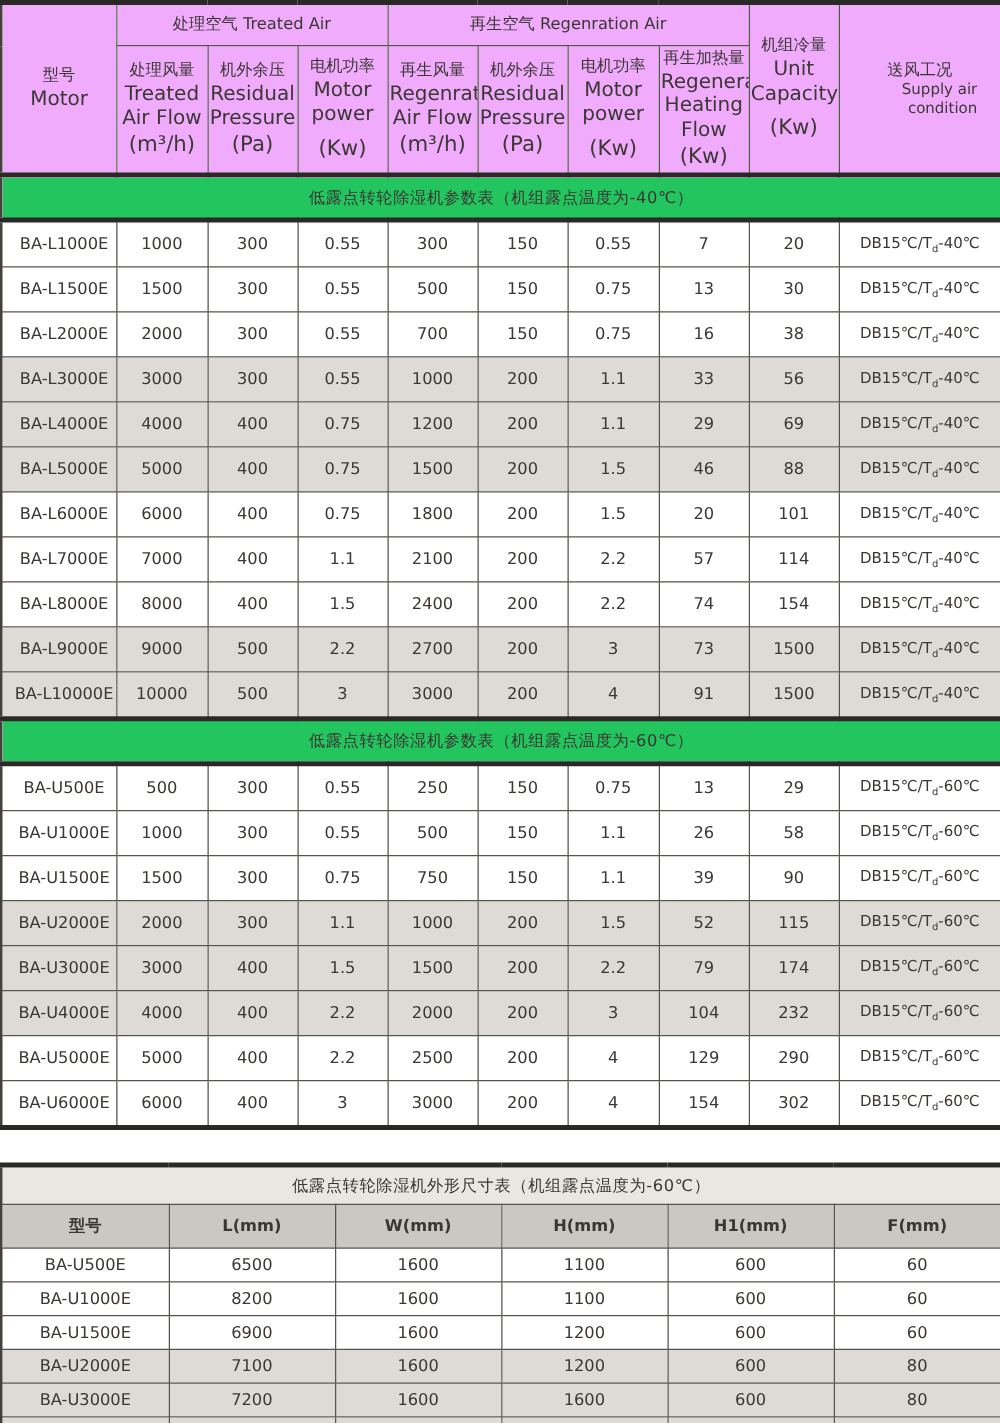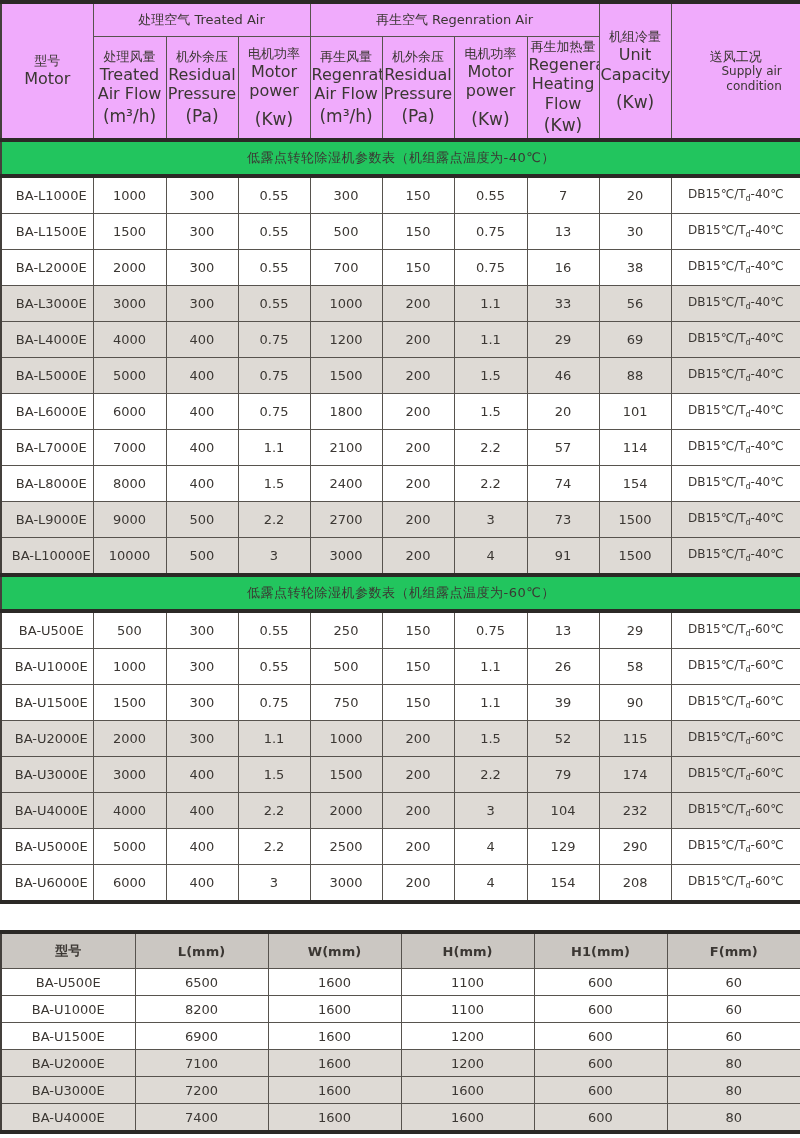--- a/index.html
+++ b/index.html
@@ -371,38 +371,41 @@
         </tr>
         <tr>
           <td class="model">BA-U6000E</td>
           <td>6000</td>
           <td>400</td>
           <td>3</td>
           <td>3000</td>
           <td>200</td>
           <td>4</td>
           <td>154</td>
-          <td>208</td>
+          <td>302</td>
           <td class="supply">DB15℃/T<sub>d</sub>-60℃</td>
         </tr>
       </tbody>
   </table>
 
   <div class="gap"></div>
 
   <table class="dims">
     <colgroup>
       <col style="width:134px">
         <col style="width:133px">
         <col style="width:133px">
       <col style="width:133px">
         <col style="width:133px">
         <col style="width:134px">
     </colgroup>
     <tbody>
+      <tr class="title-band">
+        <td colspan="6">低露点转轮除湿机外形尺寸表（机组露点温度为-60℃）</td>
+      </tr>
       <tr class="head">
         <td>型号</td>
         <td>L(mm)</td>
         <td>W(mm)</td>
         <td>H(mm)</td>
         <td>H1(mm)</td>
         <td>F(mm)</td>
       </tr>
     </tbody>
     <tbody class="rows" id="rowsDims">

